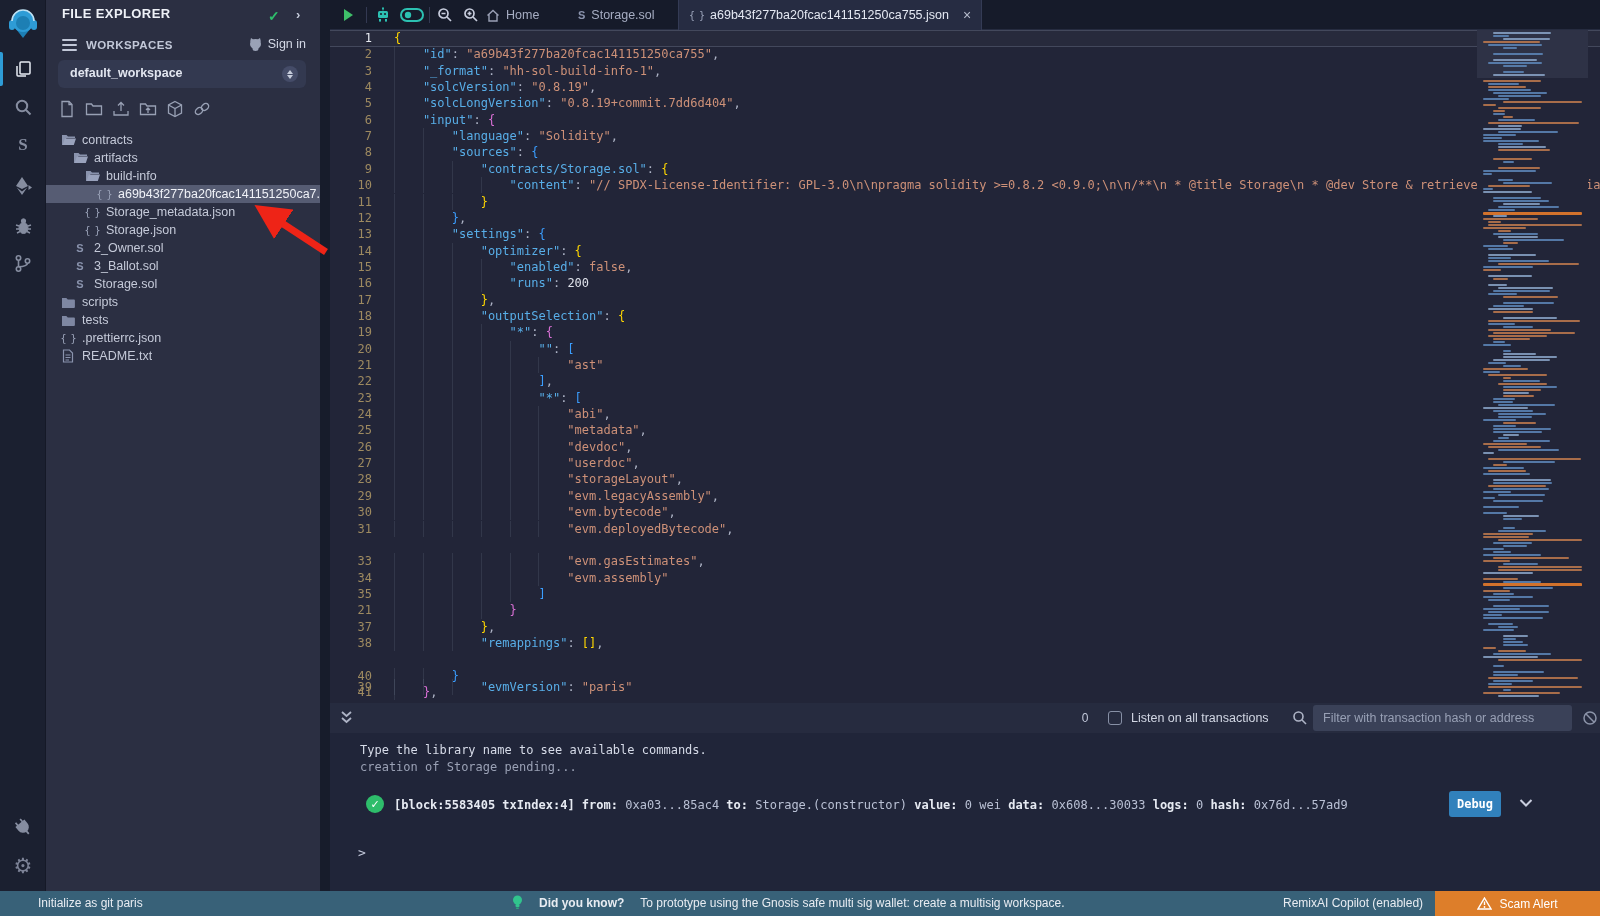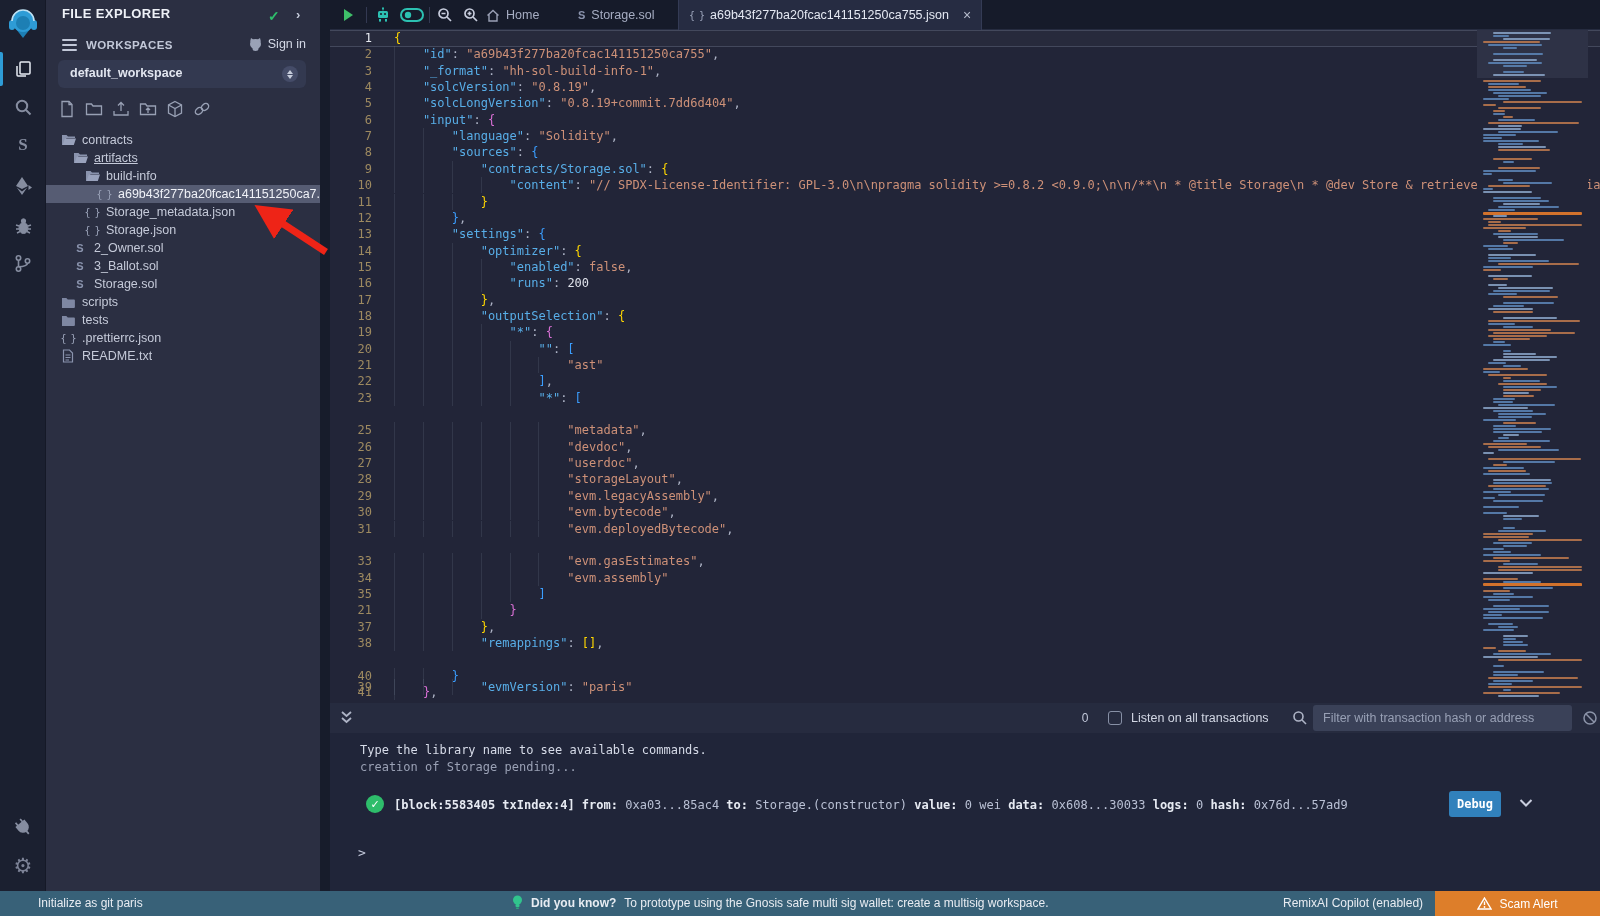--- a/index.html
+++ b/index.html
@@ -79,21 +79,21 @@
            color:#fff;font-size:11px;display:flex;align-items:center;justify-content:center;font-family:"Liberation Sans",sans-serif;}
   .txtext{position:absolute;left:64px;top:7px;font-size:12px;white-space:nowrap;}
   .tb{font-weight:bold;color:#e6eaf2}.tr{color:#b9c0d4}
   .debug-btn{position:absolute;left:1119px;top:0px;width:52px;height:26px;background:var(--debug-blue,#3181bc);color:#fff;
              font-size:12px;font-weight:bold;border:none;border-radius:3px;cursor:pointer;font-family:"DejaVu Sans Mono",monospace;}
   .txchev{position:absolute;left:1188px;top:4px;cursor:pointer;}
   .prompt{position:absolute;left:28px;top:142px;color:#c3c9db;font-size:13px;}
   
   .statusbar{position:absolute;left:0;top:891px;width:1600px;height:25px;background:var(--status-teal,#386178);color:#e8ecf2;font-size:12px;}
   .sb-left{position:absolute;left:38px;top:5px;cursor:pointer;}
-  .sb-tip{position:absolute;left:512px;top:4px;display:flex;align-items:center;gap:8px;}
+  .sb-tip{position:absolute;left:512px;top:4px;display:flex;align-items:center;gap:16px;}
   .sb-tip b{font-size:12px;}
   .sb-copilot{position:absolute;left:1283px;top:5px;cursor:pointer;}
   .scam{position:absolute;left:1435px;top:0;width:165px;height:25px;background:var(--scam-orange,#dd7e2a);display:flex;align-items:center;justify-content:center;gap:7px;color:#fff;font-size:12px;cursor:pointer;}
   
   .arrow-overlay{position:absolute;left:0;top:0;width:1600px;height:916px;pointer-events:none;}
 </style>
 </head>
 <body>
 
 <div class="app">
@@ -233,21 +233,21 @@
     <div class="tree" id="tree">
         <div class="trow" style="top: 0px; padding-left: 14px;">
           <span class="ticon">
             <svg width="15" height="12" viewBox="0 0 15 12">
               <path d="M1 1h4.5L7 2.6h7v1.4H5.4L3.6 11H1z" fill="#8a93ad"></path>
               <path d="M3.8 4.6H15l-2.2 6.4H1.6z" fill="#99a2bc"></path>
             </svg>
           </span>
           <span class="tlabel">contracts</span>
         </div>
-        <div class="trow" style="top: 18px; padding-left: 26px; text-decoration: underline;">
+        <div class="trow" style="top: 18px; padding-left: 26px;">
           <span class="ticon">
             <svg width="15" height="12" viewBox="0 0 15 12">
               <path d="M1 1h4.5L7 2.6h7v1.4H5.4L3.6 11H1z" fill="#8a93ad"></path>
               <path d="M3.8 4.6H15l-2.2 6.4H1.6z" fill="#99a2bc"></path>
             </svg>
           </span>
           <span class="tlabel">artifacts</span>
         </div>
         <div class="trow" style="top: 36px; padding-left: 38px;">
           <span class="ticon">
@@ -406,20 +406,21 @@
           <div class="cline" style="top: 212.55px;"><span class="ln">14</span><span class="iu"></span><span class="iu"></span><span class="iu"></span><span class="k">"optimizer"</span><span class="p">: </span><span class="b1">{</span></div>
           <div class="cline" style="top: 228.9px;"><span class="ln">15</span><span class="iu"></span><span class="iu"></span><span class="iu"></span><span class="iu"></span><span class="k">"enabled"</span><span class="p">: </span><span class="s">false</span><span class="p">,</span></div>
           <div class="cline" style="top: 245.25px;"><span class="ln">16</span><span class="iu"></span><span class="iu"></span><span class="iu"></span><span class="iu"></span><span class="k">"runs"</span><span class="p">: </span><span class="n">200</span></div>
           <div class="cline" style="top: 261.6px;"><span class="ln">17</span><span class="iu"></span><span class="iu"></span><span class="iu"></span><span class="b1">}</span><span class="p">,</span></div>
           <div class="cline" style="top: 277.95px;"><span class="ln">18</span><span class="iu"></span><span class="iu"></span><span class="iu"></span><span class="k">"outputSelection"</span><span class="p">: </span><span class="b1">{</span></div>
           <div class="cline" style="top: 294.3px;"><span class="ln">19</span><span class="iu"></span><span class="iu"></span><span class="iu"></span><span class="iu"></span><span class="k">"*"</span><span class="p">: </span><span class="b2">{</span></div>
           <div class="cline" style="top: 310.65px;"><span class="ln">20</span><span class="iu"></span><span class="iu"></span><span class="iu"></span><span class="iu"></span><span class="iu"></span><span class="k">""</span><span class="p">: </span><span class="b3">[</span></div>
           <div class="cline" style="top: 327px;"><span class="ln">21</span><span class="iu"></span><span class="iu"></span><span class="iu"></span><span class="iu"></span><span class="iu"></span><span class="iu"></span><span class="s">"ast"</span></div>
           <div class="cline" style="top: 343.35px;"><span class="ln">22</span><span class="iu"></span><span class="iu"></span><span class="iu"></span><span class="iu"></span><span class="iu"></span><span class="b3">]</span><span class="p">,</span></div>
           <div class="cline" style="top: 359.7px;"><span class="ln">23</span><span class="iu"></span><span class="iu"></span><span class="iu"></span><span class="iu"></span><span class="iu"></span><span class="k">"*"</span><span class="p">: </span><span class="b3">[</span></div>
+          <div class="cline" style="top: 376.05px;"><span class="ln">24</span><span class="iu"></span><span class="iu"></span><span class="iu"></span><span class="iu"></span><span class="iu"></span><span class="iu"></span><span class="s">"abi"</span><span class="p">,</span></div>
           <div class="cline" style="top: 392.4px;"><span class="ln">25</span><span class="iu"></span><span class="iu"></span><span class="iu"></span><span class="iu"></span><span class="iu"></span><span class="iu"></span><span class="s">"metadata"</span><span class="p">,</span></div>
           <div class="cline" style="top: 408.75px;"><span class="ln">26</span><span class="iu"></span><span class="iu"></span><span class="iu"></span><span class="iu"></span><span class="iu"></span><span class="iu"></span><span class="s">"devdoc"</span><span class="p">,</span></div>
           <div class="cline" style="top: 425.1px;"><span class="ln">27</span><span class="iu"></span><span class="iu"></span><span class="iu"></span><span class="iu"></span><span class="iu"></span><span class="iu"></span><span class="s">"userdoc"</span><span class="p">,</span></div>
           <div class="cline" style="top: 441.45px;"><span class="ln">28</span><span class="iu"></span><span class="iu"></span><span class="iu"></span><span class="iu"></span><span class="iu"></span><span class="iu"></span><span class="s">"storageLayout"</span><span class="p">,</span></div>
           <div class="cline" style="top: 457.8px;"><span class="ln">29</span><span class="iu"></span><span class="iu"></span><span class="iu"></span><span class="iu"></span><span class="iu"></span><span class="iu"></span><span class="s">"evm.legacyAssembly"</span><span class="p">,</span></div>
           <div class="cline" style="top: 474.15px;"><span class="ln">30</span><span class="iu"></span><span class="iu"></span><span class="iu"></span><span class="iu"></span><span class="iu"></span><span class="iu"></span><span class="s">"evm.bytecode"</span><span class="p">,</span></div>
           <div class="cline" style="top: 490.5px;"><span class="ln">31</span><span class="iu"></span><span class="iu"></span><span class="iu"></span><span class="iu"></span><span class="iu"></span><span class="iu"></span><span class="s">"evm.deployedBytecode"</span><span class="p">,</span></div>
           <div class="cline" style="top: 523.2px;"><span class="ln">33</span><span class="iu"></span><span class="iu"></span><span class="iu"></span><span class="iu"></span><span class="iu"></span><span class="iu"></span><span class="s">"evm.gasEstimates"</span><span class="p">,</span></div>
           <div class="cline" style="top: 539.55px;"><span class="ln">34</span><span class="iu"></span><span class="iu"></span><span class="iu"></span><span class="iu"></span><span class="iu"></span><span class="iu"></span><span class="s">"evm.assembly"</span></div>
           <div class="cline" style="top: 555.9px;"><span class="ln">35</span><span class="iu"></span><span class="iu"></span><span class="iu"></span><span class="iu"></span><span class="iu"></span><span class="b3">]</span></div>

